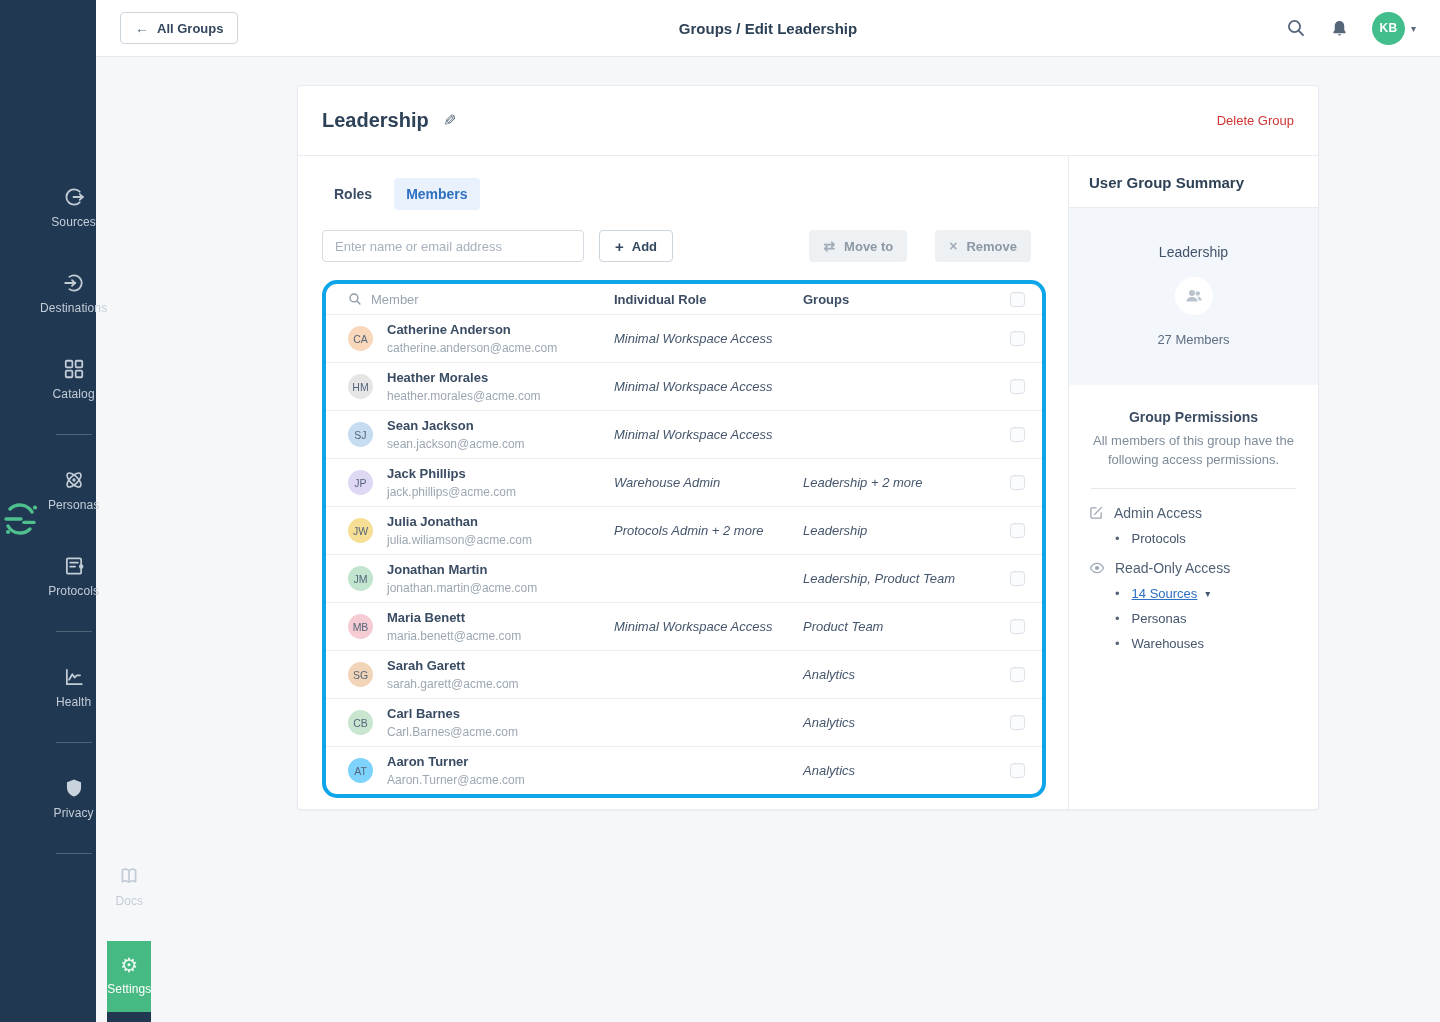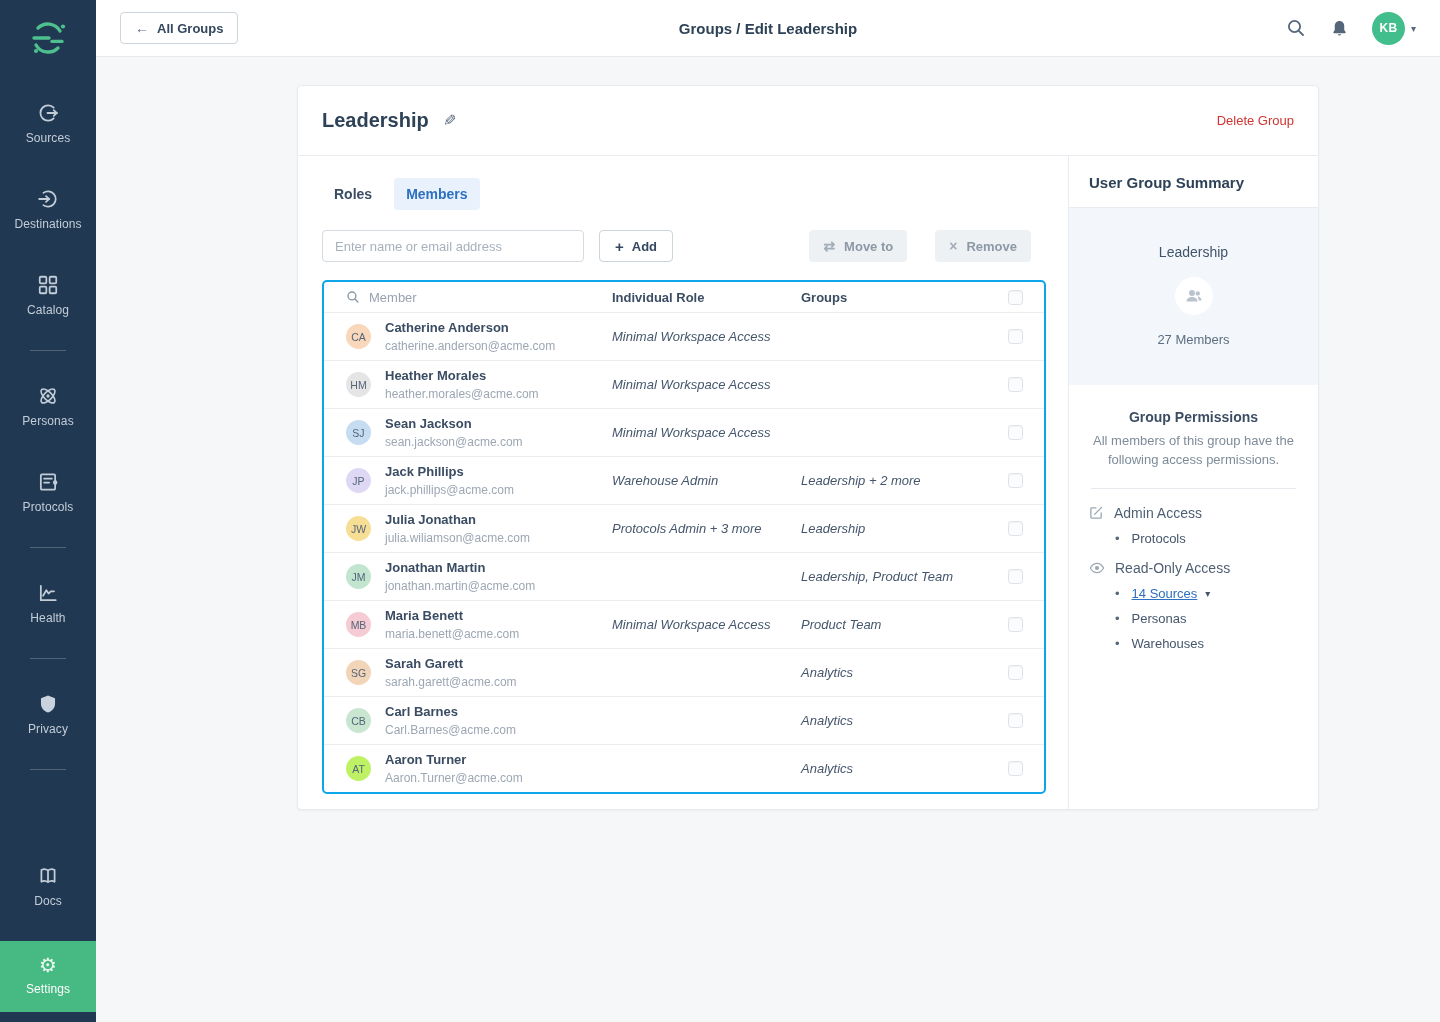--- a/index.html
+++ b/index.html
@@ -1,21 +1,21 @@
 <!DOCTYPE html>
 <html><head>
 <meta charset="utf-8">
 <style>
   * { margin:0; padding:0; box-sizing:border-box; }
   html,body { width:1440px; height:1022px; }
   body { font-family:"Liberation Sans","DejaVu Sans",sans-serif; background:#f6f7f9; color:#3c4d63; overflow:hidden; }
   #app { position:relative; width:1440px; height:1022px; }
 
   
-  .sidebar { position:absolute; left:0; top:0; width:96px; height:1022px; background:#203851; display:flex; flex-direction:column; align-items:center; }
+  .sidebar { position:absolute; left:0; top:0; width:96px; height:1022px; background:#203851; display:flex; flex-direction:row; align-items:center; }
   .logo { margin-top:16px; width:44px; height:44px; display:flex; align-items:center; justify-content:center; }
   .nav { margin-top:32px; width:100%; display:flex; flex-direction:column; align-items:center; }
   .nav-item { width:100%; padding:10px 0 9px; display:flex; flex-direction:column; align-items:center; gap:7px; cursor:pointer; margin-bottom:24px; }
   .nav-item .lbl { font-size:12px; color:#c3cdd8; letter-spacing:.1px; }
   .nav-item svg { display:block; }
   .nav-divider { width:36px; border:none; border-top:1px solid rgba(255,255,255,.22); margin:0 0 24px; }
   .nav-bottom { margin-top:auto; width:100%; display:flex; flex-direction:column; align-items:center; }
   .nav-item.settings { background:#47b983; margin-bottom:0; padding:14px 0 16px; }
   .nav-item.settings .lbl { color:#ffffff; }
   .gear-glyph { font-size:20px; line-height:20px; color:#eafaf1; }
@@ -53,21 +53,21 @@
   .member-input::placeholder { color:#a7b1bd; }
   .add-btn { margin-left:15px; height:32px; padding:0 15px; border:1px solid #ccd4dc; border-radius:4px; background:#fff; font-size:13px; font-weight:bold; color:#33475f; display:inline-flex; align-items:center; gap:8px; cursor:pointer; }
   .add-btn .plus { font-size:15px; color:#33475f; }
   .gray-btn { height:32px; padding:0 14px; border:none; border-radius:4px; background:#eef1f4; font-size:13px; font-weight:bold; color:#8c98a5; display:inline-flex; align-items:center; gap:9px; cursor:default; }
   .gray-btn .g-ic { font-size:14px; color:#a2adb9; }
   .toolbar .spacer { flex:1; }
   .toolbar .gap { width:28px; }
   .toolbar .endpad { width:13px; }
 
   
-  .member-table { margin-top:18px; width:724px; border:2px solid #0ea5e9; border-radius:5px; background:#fff; }
+  .member-table { margin-top:18px; width:724px; border:4px solid #0ea5e9; border-radius:15px; background:#fff; }
   .trow { display:grid; grid-template-columns:288px 189px 207px 40px; align-items:center; }
   .thead { height:30px; }
   .thead .c1 { display:flex; align-items:center; gap:9px; padding-left:22px; }
   .thead .c1 .th-lbl { font-size:13px; color:#98a3b0; }
   .th-col { font-size:13px; font-weight:bold; color:#3c4d63; }
   .tbody .trow { height:48px; border-top:1px solid #e9edf0; }
   .c1.member-cell { display:flex; align-items:center; padding-left:22px; }
   .m-avatar { width:25px; height:25px; border-radius:50%; font-size:10.5px; color:#55657a; display:flex; align-items:center; justify-content:center; flex:0 0 25px; }
   .m-id { margin-left:14px; display:flex; flex-direction:column; gap:4px; }
   .m-name { font-size:13px; font-weight:bold; color:#3a4c63; }
@@ -341,21 +341,21 @@
   </div>
 
   <div class="trow">
     <div class="c1 member-cell">
       <div class="m-avatar" style="background: rgb(246, 223, 148);">JW</div>
       <div class="m-id">
         <span class="m-name">Julia Jonathan</span>
         <span class="m-email">julia.wiliamson@acme.com</span>
       </div>
     </div>
-    <div class="cell-text">Protocols Admin + 3 more</div>
+    <div class="cell-text">Protocols Admin + 2 more</div>
     <div class="cell-text">Leadership</div>
     <div class="c4">
                   <div class="cbx"></div>
                 </div>
   </div>
 
   <div class="trow">
     <div class="c1 member-cell">
       <div class="m-avatar" style="background: rgb(194, 229, 207);">JM</div>
       <div class="m-id">
@@ -410,21 +410,21 @@
     </div>
     <div class="cell-text"></div>
     <div class="cell-text">Analytics</div>
     <div class="c4">
                   <div class="cbx"></div>
                 </div>
   </div>
 
   <div class="trow">
     <div class="c1 member-cell">
-      <div class="m-avatar" style="background: #bef264;">AT</div>
+      <div class="m-avatar" style="background: #7dd3fc;">AT</div>
       <div class="m-id">
         <span class="m-name">Aaron Turner</span>
         <span class="m-email">Aaron.Turner@acme.com</span>
       </div>
     </div>
     <div class="cell-text"></div>
     <div class="cell-text">Analytics</div>
     <div class="c4">
                   <div class="cbx"></div>
                 </div>

